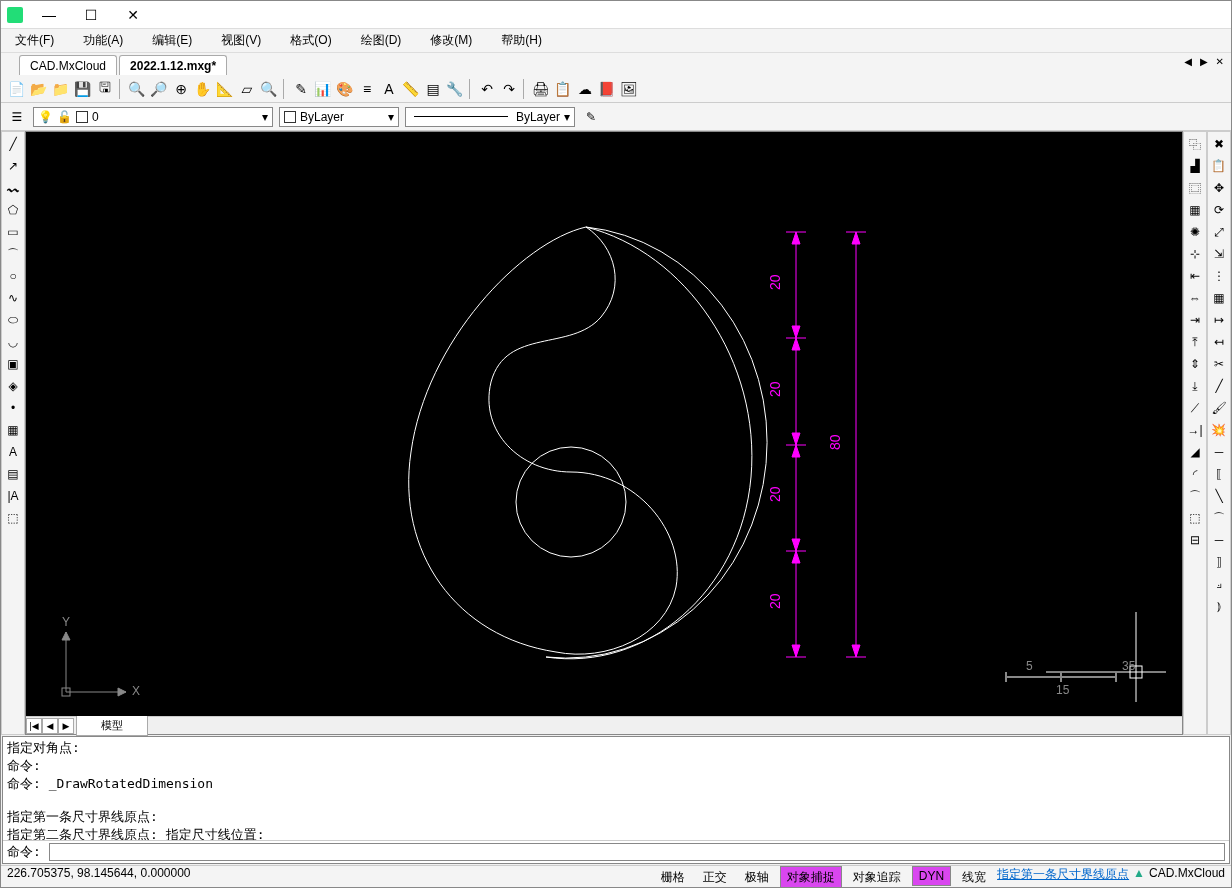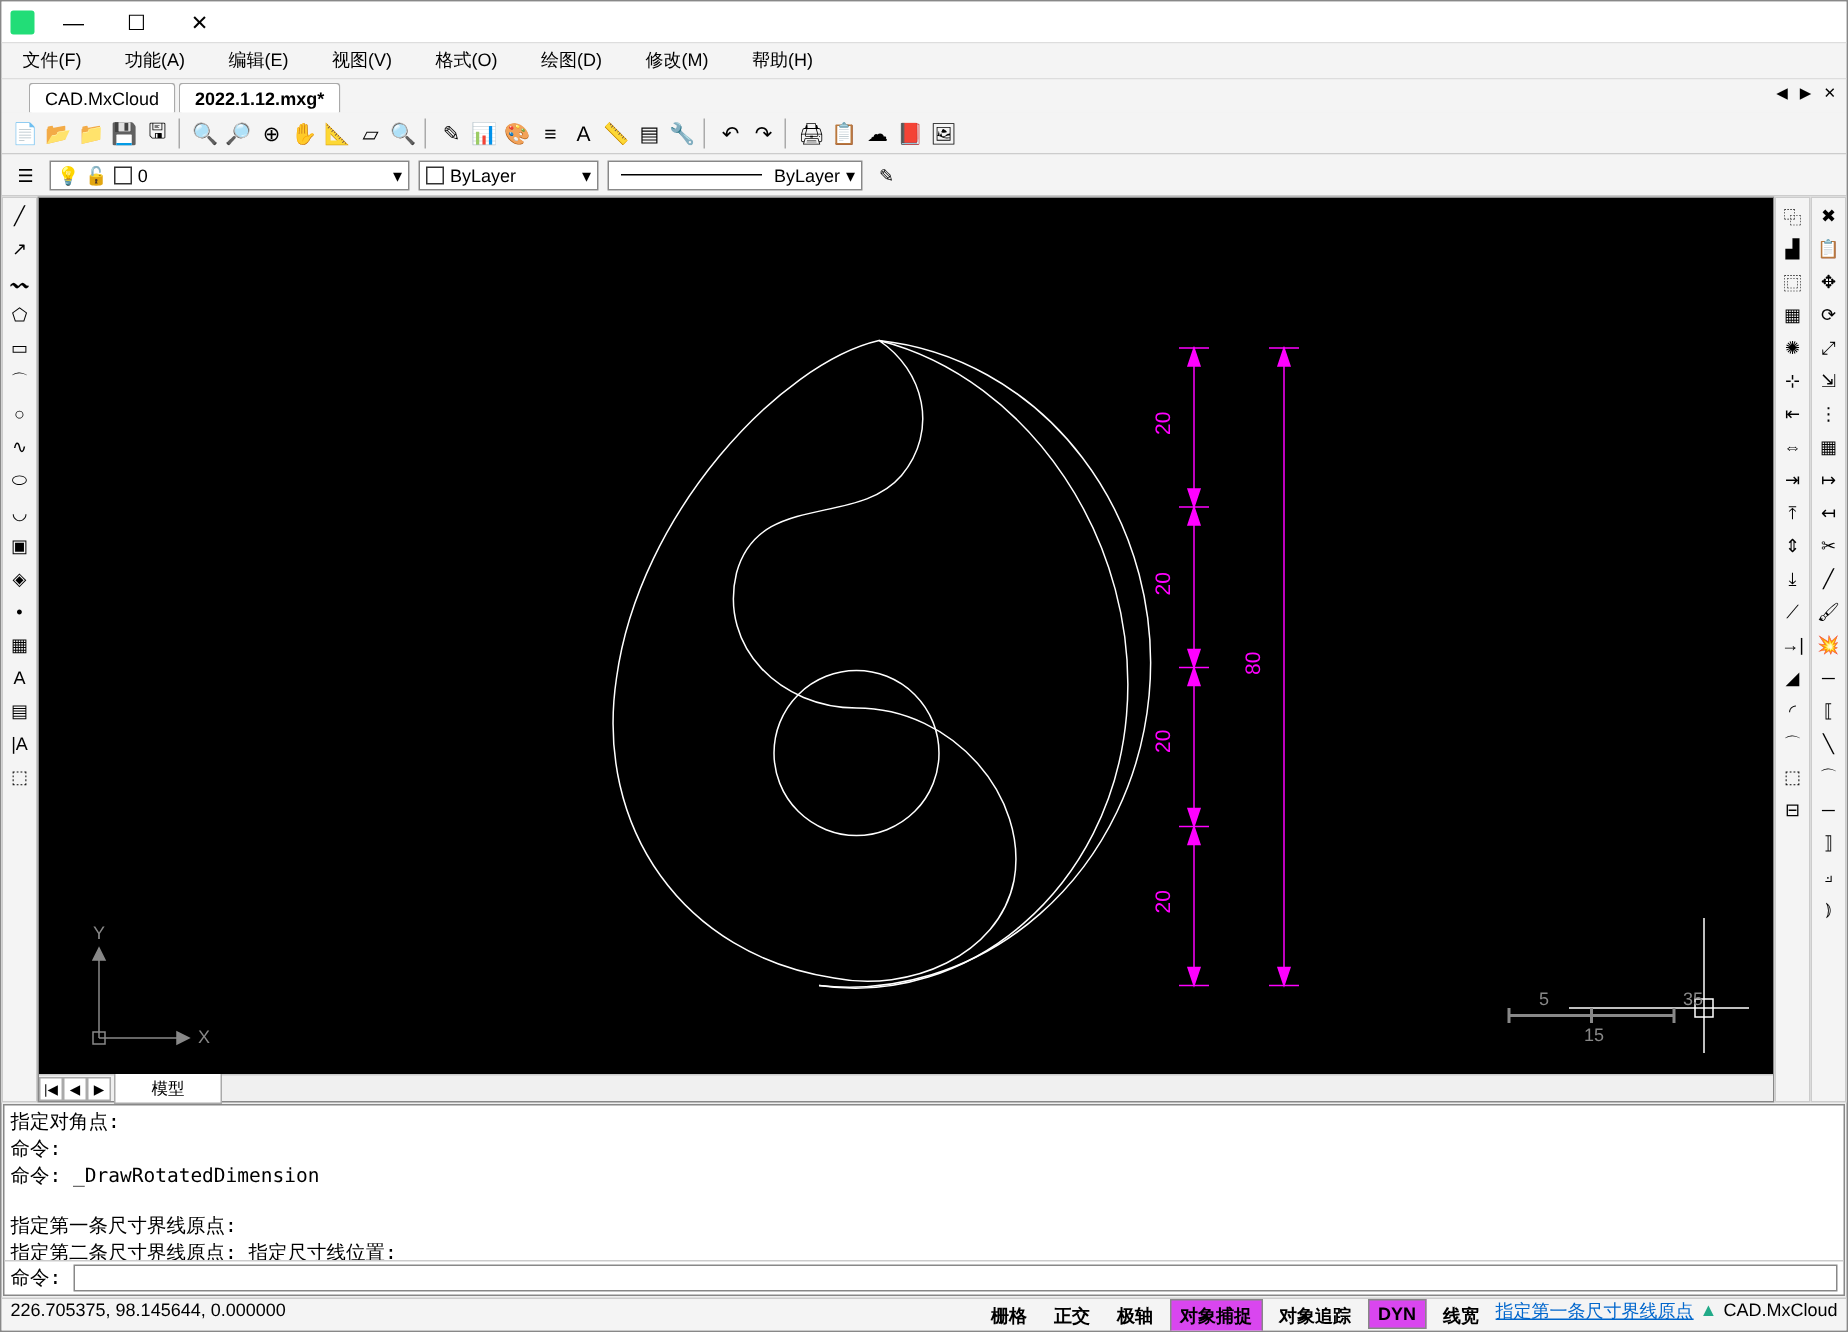--- a/index.html
+++ b/index.html
@@ -31,21 +31,21 @@
 svg { position: absolute; top: 0; left: 0; }
 .scrollbar-h { height: 18px; background: #f0f0f0; display: flex; align-items: center; border-top: 1px solid #ccc; }
 .scrollbar-h .arrow { width: 16px; height: 16px; border: 1px solid #aaa; display: flex; align-items: center; justify-content: center; font-size: 9px; cursor: pointer; background: #fff; }
 .scrollbar-h .mtab { padding: 2px 24px; background: #fff; border: 1px solid #aaa; font-size: 11px; margin-left: 2px; }
 .cmd-panel { height: 128px; background: #fff; border: 1px solid #888; margin: 1px; display: flex; flex-direction: column; font-family: "SimSun", monospace; font-size: 13px; }
 .cmd-history { flex: 1; padding: 2px 4px; overflow: hidden; white-space: pre-line; }
 .cmd-input-line { display: flex; align-items: center; border-top: 1px solid #ccc; padding: 2px 4px; }
 .cmd-input-line input { flex: 1; border: 1px solid #888; height: 18px; font-size: 12px; padding: 0 3px; }
 .statusbar { height: 22px; background: #f4f4f4; display: flex; align-items: flex-start; padding: 0 6px; gap: 4px; border-top: 1px solid #ccc; font-size: 12px; }
 .statusbar .coords { flex: 1; }
-.statusbar .sbtn { padding: 2px 6px; border: 1px solid transparent; cursor: pointer; font-weight: bold; }
+.statusbar .sbtn { padding: 2px 6px; border: 1px solid transparent; cursor: pointer; }
 .statusbar .sbtn.active { border-color: #888; background: #d946ef; }
 .statusbar .link { color: #06c; text-decoration: underline; cursor: pointer; }
 .dim-text { fill: #f0f; font-size: 14px; }
 .ucs-text { fill: #888; font-size: 12px; }
 </style>
 </head>
 <body>
 
 <div class="titlebar">
   <div class="app-icon"></div>

